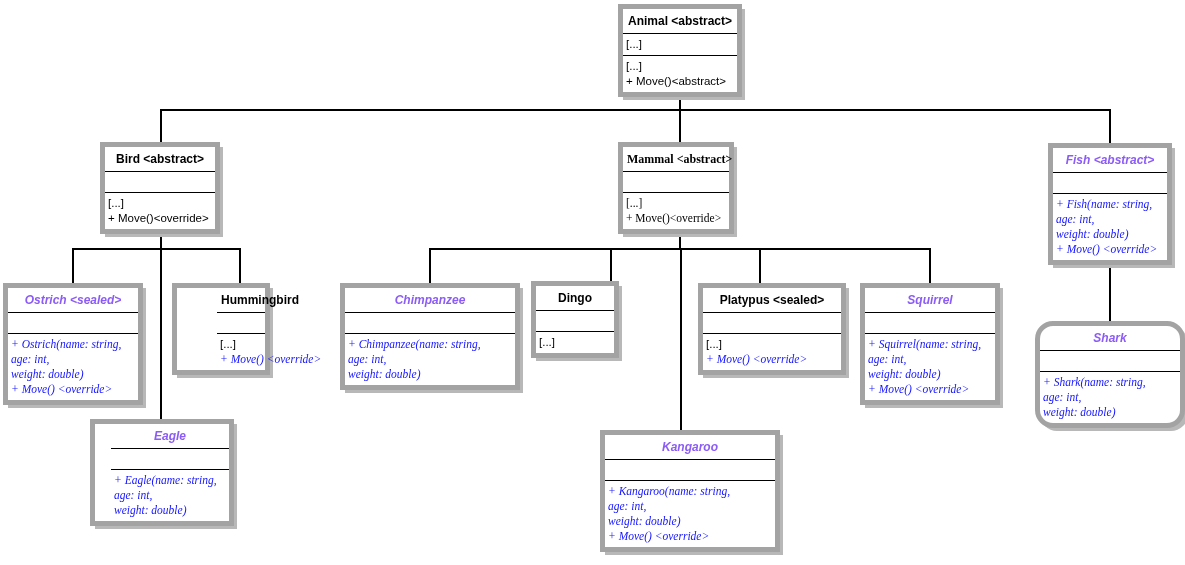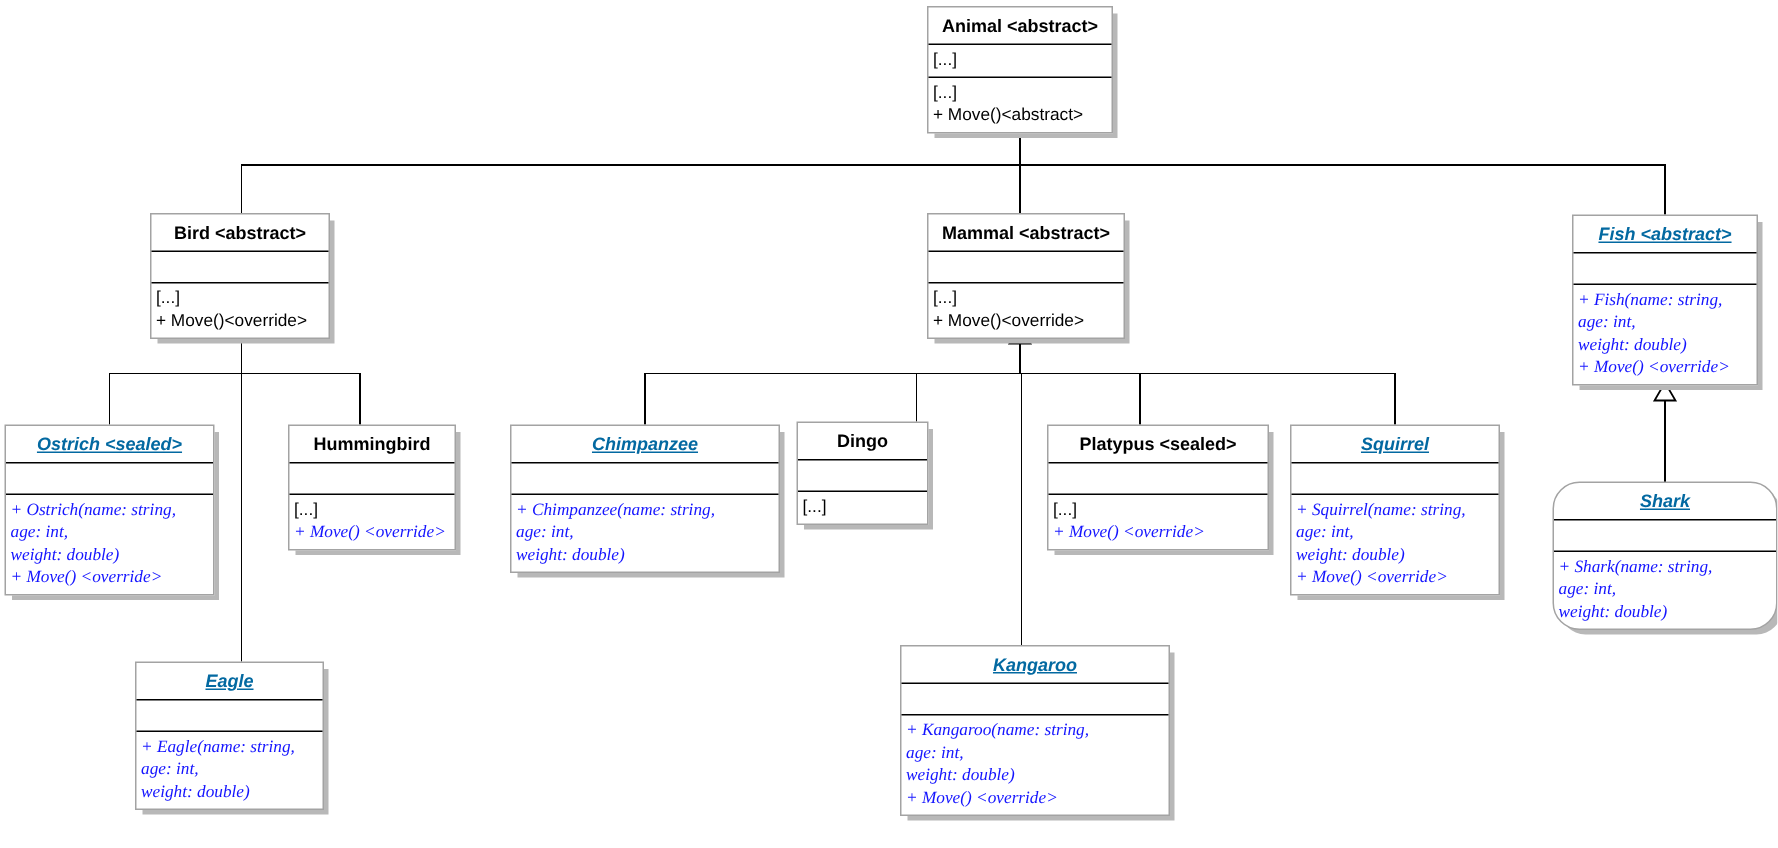--- a/index.html
+++ b/index.html
@@ -21,38 +21,37 @@
     position: absolute;
     left: 0;
     top: 0;
     width: 1185px;
     height: 565px;
     pointer-events: none;
   }
   .uml-class {
     position: absolute;
     box-sizing: border-box;
-    border: 1px solid #a3a3a3;
+    border: 5px solid #a3a3a3;
     background: #ffffff;
     box-shadow: 4px 4px 0 -1px #b8b8b8;
     z-index: 2;
   }
   .uml-name {
     text-align: center;
     font-size: 12px;
     font-weight: bold;
     color: #000000;
     padding: 5px 4px 5px 4px;
     line-height: 14px;
     white-space: nowrap;
   }
   .uml-class.is-new > .uml-name {
-    color: #0369a1;
+    color: #8b5cf6;
     font-style: italic;
-    text-decoration: underline;
   }
   .uml-sep {
     border-top: 1px solid #000000;
     height: 0;
     font-size: 0;
     line-height: 0;
   }
   .uml-compartment {
     padding: 3px 3px 3px 3px;
     min-height: 12px;
@@ -124,21 +123,21 @@
     <div class="uml-class" style="left: 100px; top: 142px; width: 120px;">
       <div class="uml-name">Bird &lt;abstract&gt;</div>
       <div class="uml-sep"></div>
       <div class="uml-compartment empty"></div>
       <div class="uml-sep"></div>
       <div class="uml-compartment">
         <div class="uml-member">[...]</div>
         <div class="uml-member">+ Move()&lt;override&gt;</div>
       </div>
     </div>
-    <div class="uml-class" style="left: 618px; top: 142px; width: 132px;">
+    <div class="uml-class" style="left: 618px; top: 142px; width: 116px; font-family: Liberation Serif, serif;">
       <div class="uml-name">Mammal &lt;abstract&gt;</div>
       <div class="uml-sep"></div>
       <div class="uml-compartment empty"></div>
       <div class="uml-sep"></div>
       <div class="uml-compartment">
         <div class="uml-member">[...]</div>
         <div class="uml-member">+ Move()&lt;override&gt;</div>
       </div>
     </div>
     <div class="uml-class is-new" style="left: 1048px; top: 143px; width: 124px;">
@@ -158,21 +157,21 @@
       <div class="uml-sep"></div>
       <div class="uml-compartment empty"></div>
       <div class="uml-sep"></div>
       <div class="uml-compartment">
         <div class="uml-member blue">+ Ostrich(name: string,</div>
         <div class="uml-member blue center">age: int,</div>
         <div class="uml-member blue center">weight: double)</div>
         <div class="uml-member blue">+ Move() &lt;override&gt;</div>
       </div>
     </div>
-    <div class="uml-class" style="left: 192px; top: 283px; width: 112px;">
+    <div class="uml-class" style="left: 172px; top: 283px; width: 98px; padding-left: 40px;">
       <div class="uml-name">Hummingbird</div>
       <div class="uml-sep"></div>
       <div class="uml-compartment empty"></div>
       <div class="uml-sep"></div>
       <div class="uml-compartment">
         <div class="uml-member">[...]</div>
         <div class="uml-member blue">+ Move() &lt;override&gt;</div>
       </div>
     </div>
     <div class="uml-class is-new" style="left: 340px; top: 283px; width: 180px;">
@@ -221,21 +220,21 @@
       <div class="uml-name">Shark</div>
       <div class="uml-sep"></div>
       <div class="uml-compartment empty"></div>
       <div class="uml-sep"></div>
       <div class="uml-compartment">
         <div class="uml-member blue">+ Shark(name: string,</div>
         <div class="uml-member blue center">age: int,</div>
         <div class="uml-member blue center">weight: double)</div>
       </div>
     </div>
-    <div class="uml-class is-new" style="left: 90px; top: 441px; width: 126px;">
+    <div class="uml-class is-new" style="left: 90px; top: 419px; width: 144px; padding-left: 16px;">
       <div class="uml-name">Eagle</div>
       <div class="uml-sep"></div>
       <div class="uml-compartment empty"></div>
       <div class="uml-sep"></div>
       <div class="uml-compartment">
         <div class="uml-member blue">+ Eagle(name: string,</div>
         <div class="uml-member blue center">age: int,</div>
         <div class="uml-member blue center">weight: double)</div>
       </div>
     </div>

